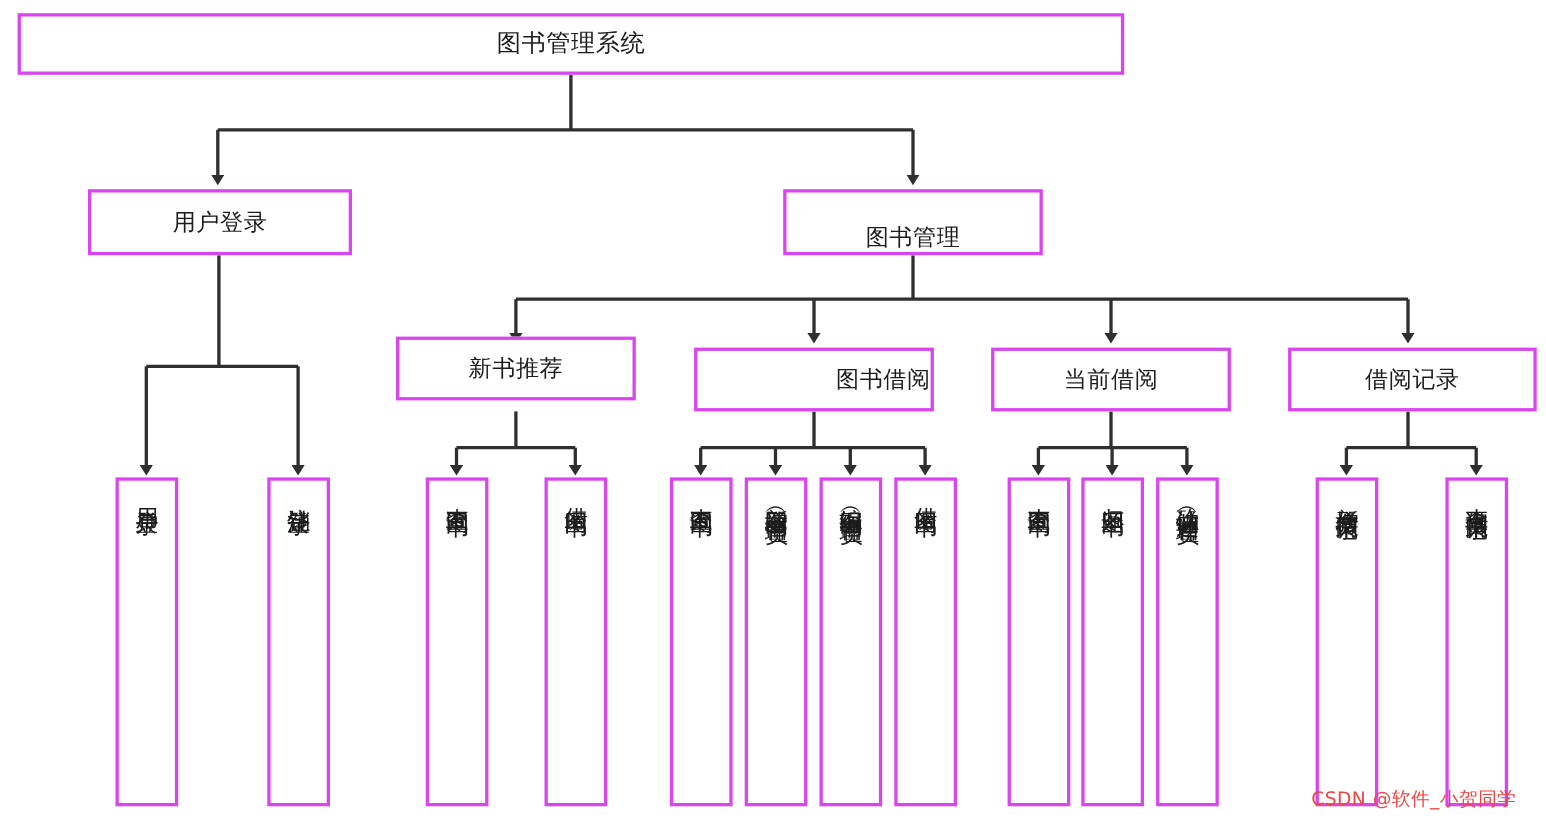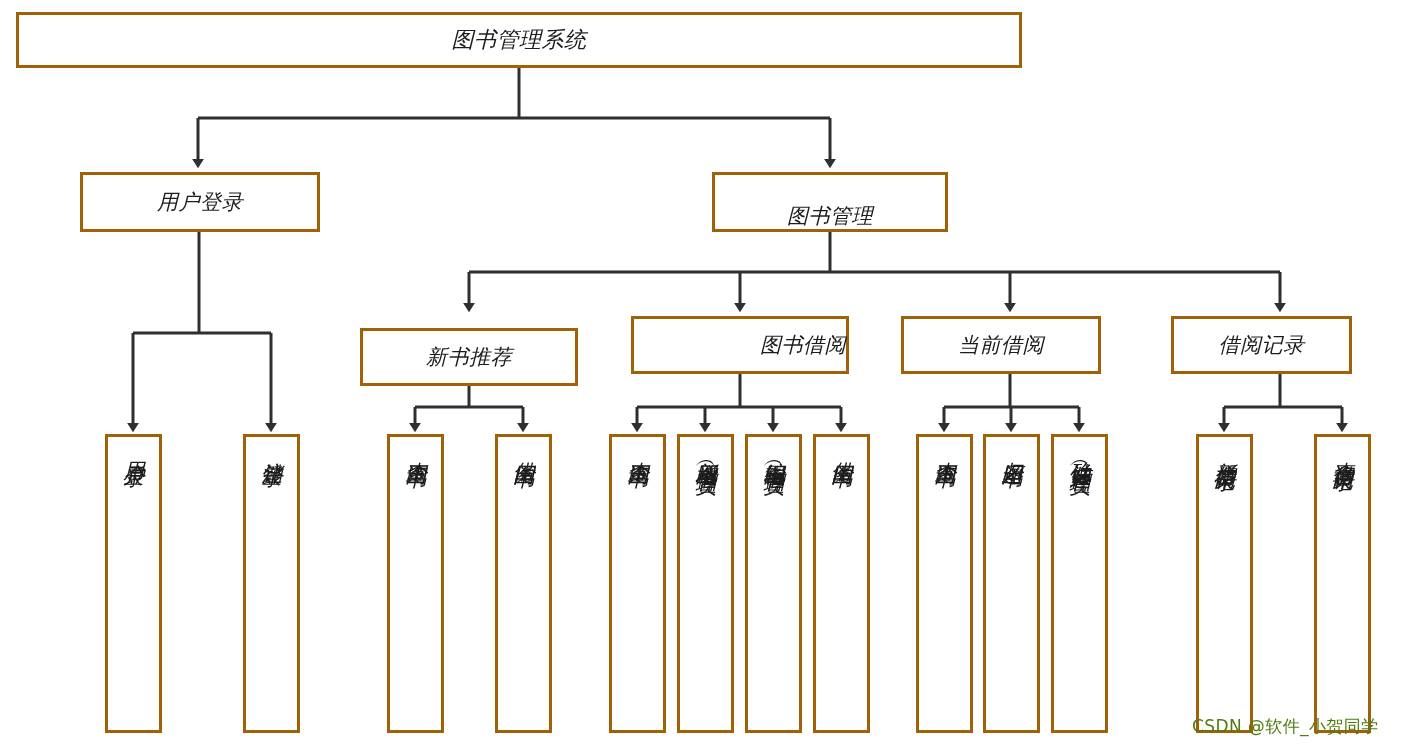--- a/index.html
+++ b/index.html
@@ -21,26 +21,25 @@
     position: absolute;
     left: 0;
     top: 0;
     width: 1405px;
     height: 747px;
   }
   .node {
     position: absolute;
     box-sizing: border-box;
     background: #ffffff;
-    border: 3px solid #a16207;
+    border: 3px solid #d946ef;
     display: flex;
     align-items: center;
     justify-content: center;
     z-index: 3;
-    font-style: italic;
   }
   .node-label {
     color: #1c1c1c;
     font-size: 21px;
     line-height: 1.18;
     letter-spacing: 0.5px;
     white-space: nowrap;
   }
   .node.root .node-label { font-size: 22px; }
   .node.level2 .node-label { font-size: 21px; }
@@ -55,21 +54,21 @@
     writing-mode: vertical-rl;
     text-orientation: upright;
     font-size: 21px;
     line-height: 1.06;
     letter-spacing: 2px;
     white-space: nowrap;
     max-height: 280px;
   }
   .watermark {
     position: absolute;
-    color: #4d7c0f;
+    color: #ef4444;
     font-size: 17px;
     white-space: nowrap;
     z-index: 6;
     letter-spacing: 0.4px;
   }
 </style>
 </head>
 <body>
 
 <div id="canvas">
@@ -128,30 +127,30 @@
     <span class="node-label">图书管理系统</span>
   </div>
 
   <div class="node level2" style="left:80px; top:172px; width:240px; height:60px;">
     <span class="node-label">用户登录</span>
   </div>
   <div class="node level2" style="left:712px; top:172px; width:236px; height:60px;align-items:flex-end;">
     <span class="node-label">图书管理</span>
   </div>
 
-  <div class="node level3" style="left:360px; top:328px; width:218px; height:58px;">
+  <div class="node level3" style="left:360px; top:306px; width:218px; height:58px;">
     <span class="node-label">新书推荐</span>
   </div>
   <div class="node level3" style="left:631px; top:316px; width:218px; height:58px;justify-content:flex-end;">
     <span class="node-label">图书借阅</span>
   </div>
-  <div class="node level3" style="left:901px; top:316px; width:200px; height:58px;">
+  <div class="node level3" style="left:901px; top:316px; width:218px; height:58px;">
     <span class="node-label">当前借阅</span>
   </div>
-  <div class="node level3" style="left:1171px; top:316px; width:181px; height:58px;">
+  <div class="node level3" style="left:1171px; top:316px; width:226px; height:58px;">
     <span class="node-label">借阅记录</span>
   </div>
 
   <div class="node leaf" style="left:105px; top:434px; width:57px; height:299px;">
     <span class="node-label">用户登录</span>
   </div>
   <div class="node leaf" style="left:243px; top:434px; width:57px; height:299px;">
     <span class="node-label">注销登录</span>
   </div>
 

